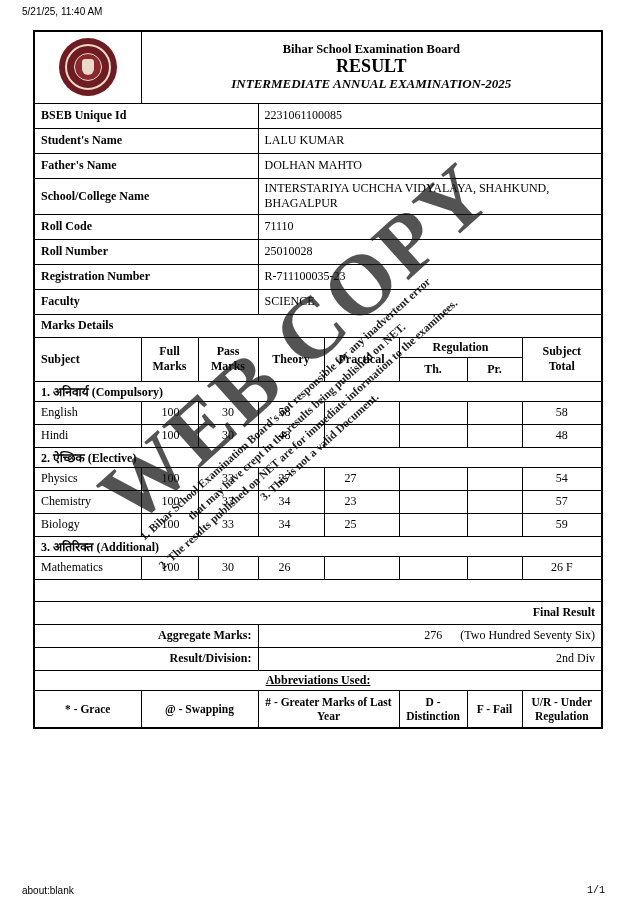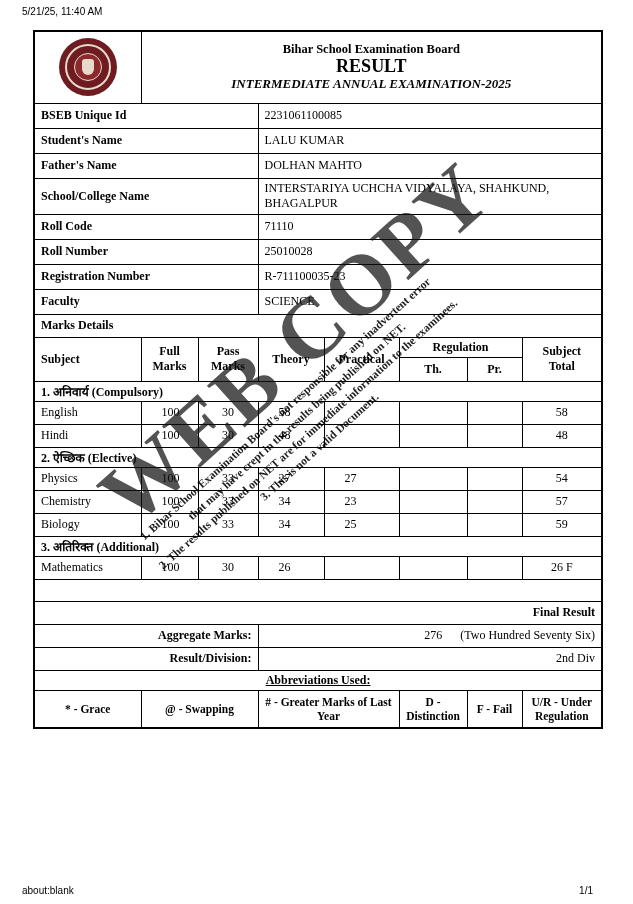--- a/index.html
+++ b/index.html
@@ -12,21 +12,21 @@
     overflow:hidden;
   }
   .print-meta {
     position:absolute;
     font-family:"Liberation Sans", sans-serif;
     font-size:10px;
     color:#000;
   }
   .print-header { top:6px; left:22px; }
   .print-footer-left { bottom:8px; left:22px; }
-  .print-footer-right { bottom:8px; right:40px; }
+  .print-footer-right { bottom:8px; right:28px;font-family:Liberation Mono, monospace; }
 
   table.result {
     position:absolute; left:33px; top:30px;
     width:568px;
     border-collapse:collapse;
     table-layout:fixed;
     background:transparent;
   }
   table.result { border:2px solid #000; }
   td { border:1.5px solid #000; font-size:12px; padding:1px 6px; vertical-align:middle; }

